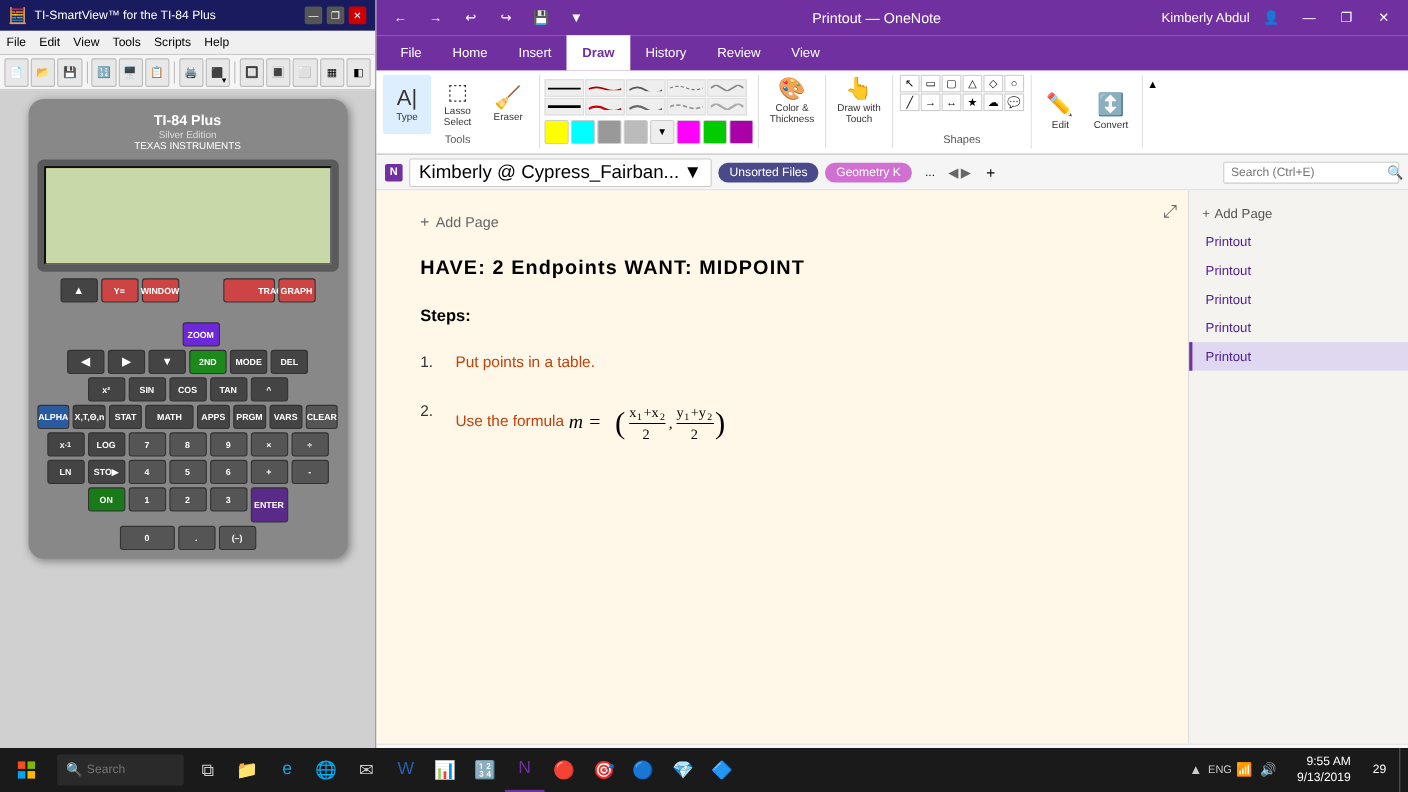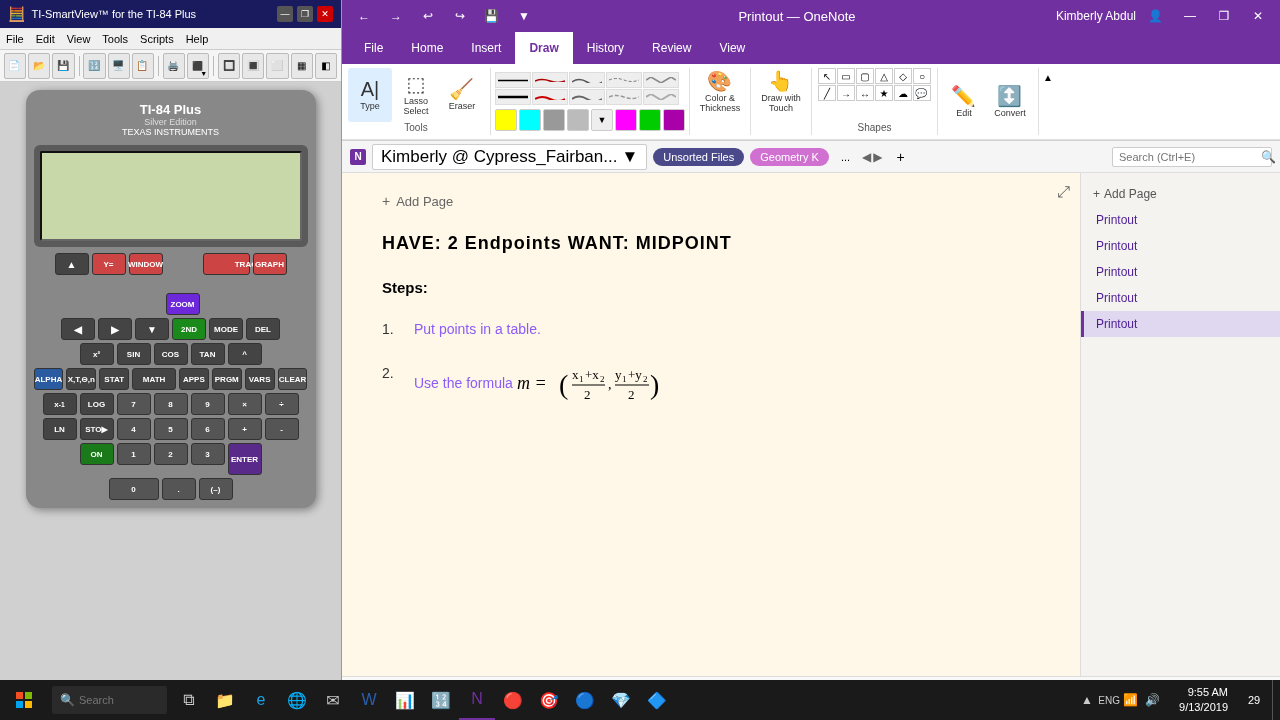--- a/index.html
+++ b/index.html
@@ -263,21 +263,21 @@
       line-height: 2;
     }
     .math-header {
       font-size: 18px;
       font-weight: bold;
       letter-spacing: 1px;
     }
     .math-steps { margin-top: 12px; }
     .math-step { display: flex; gap: 12px; margin-bottom: 16px; align-items: flex-start; }
     .step-num { font-size: 14px; color: #333; min-width: 20px; }
-    .step-text { font-size: 14px; color: #8b5cf6; }
+    .step-text { font-size: 14px; color: #c2410c; }
     .expand-btn {
       position: absolute; top: 10px; right: 10px;
       background: none; border: none; font-size: 16px; cursor: pointer; color: #666;
     }
 
     
     #page-list {
       width: 200px;
       background: #f5f3f0;
       border-left: 1px solid #ddd;

